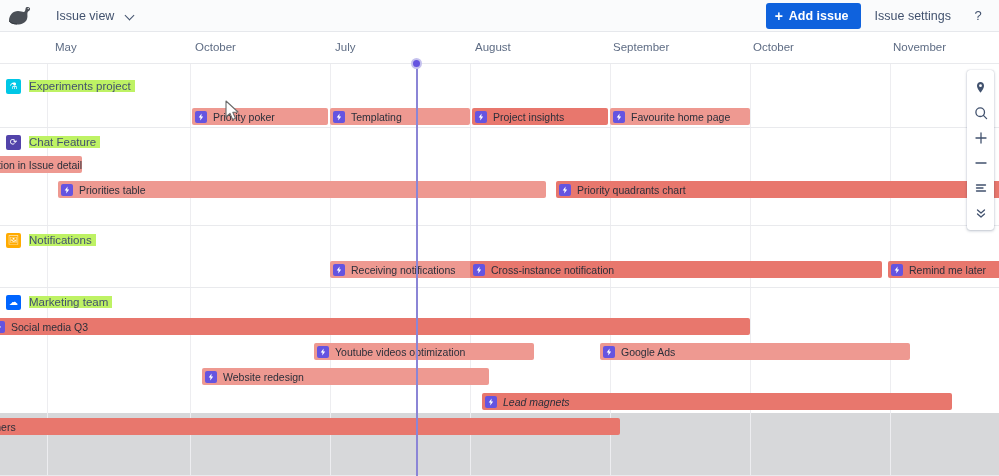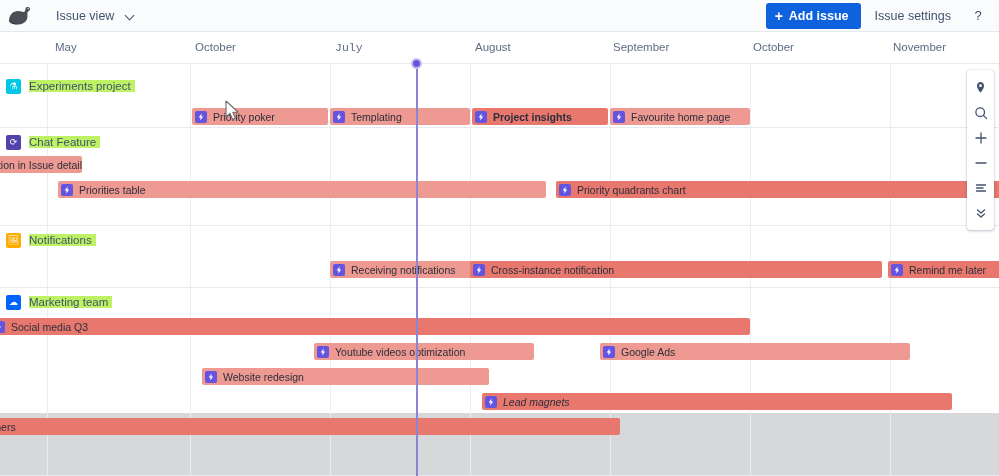--- a/index.html
+++ b/index.html
@@ -195,21 +195,21 @@
       <span>Add issue</span>
     </div>
     <div class="btn-ghost">Issue settings</div>
     <div class="btn-help">?</div>
   </div>
 </div>
 
 <div class="months">
     <div class="month-label" style="left: 55px;">May</div>
     <div class="month-label" style="left: 195px;">October</div>
-    <div class="month-label" style="left: 335px; font-family: Liberation Mono, monospace;">July</div>
+    <div class="month-label" style="left: 335px;">July</div>
     <div class="month-label" style="left: 475px;">August</div>
     <div class="month-label" style="left: 613px;">September</div>
     <div class="month-label" style="left: 753px;">October</div>
     <div class="month-label" style="left: 893px;">November</div>
     <div class="today-pin" style="left: 411px; top: 26px;"></div>
   </div>
 
 <div class="chart">
     <div class="bottom-shade">
       <div class="gridline" style="left: 47px; top: 0px; height: 63px; background: rgb(198, 199, 201);"></div>
@@ -241,21 +241,21 @@
         <span class="bar-label">Priority poker</span>
       </div>
       <div class="bar" style="left: 330px; width: 140px; top: 36px; background: rgb(238, 153, 145);">
         <span class="bar-icon" style="background: rgb(101, 84, 224);">
           <svg width="8" height="8" viewBox="0 0 8 8">
             <path d="M4.6 0.6 L1.7 4.4 H3.5 L3.2 7.4 L6.2 3.5 H4.3 Z" fill="#ffffff"></path>
           </svg>
         </span>
         <span class="bar-label">Templating</span>
       </div>
-      <div class="bar" style="left: 472px; width: 136px; top: 36px; background: rgb(232, 119, 109); font-weight: bold;">
+      <div class="bar" style="left: 472px; width: 136px; top: 36px; background: rgb(232, 119, 109);">
         <span class="bar-icon" style="background: rgb(101, 84, 224);">
           <svg width="8" height="8" viewBox="0 0 8 8">
             <path d="M4.6 0.6 L1.7 4.4 H3.5 L3.2 7.4 L6.2 3.5 H4.3 Z" fill="#ffffff"></path>
           </svg>
         </span>
         <span class="bar-label">Project insights</span>
       </div>
       <div class="bar" style="left: 610px; width: 140px; top: 36px; background: rgb(238, 153, 145);">
         <span class="bar-icon" style="background: rgb(101, 84, 224);">
           <svg width="8" height="8" viewBox="0 0 8 8">

